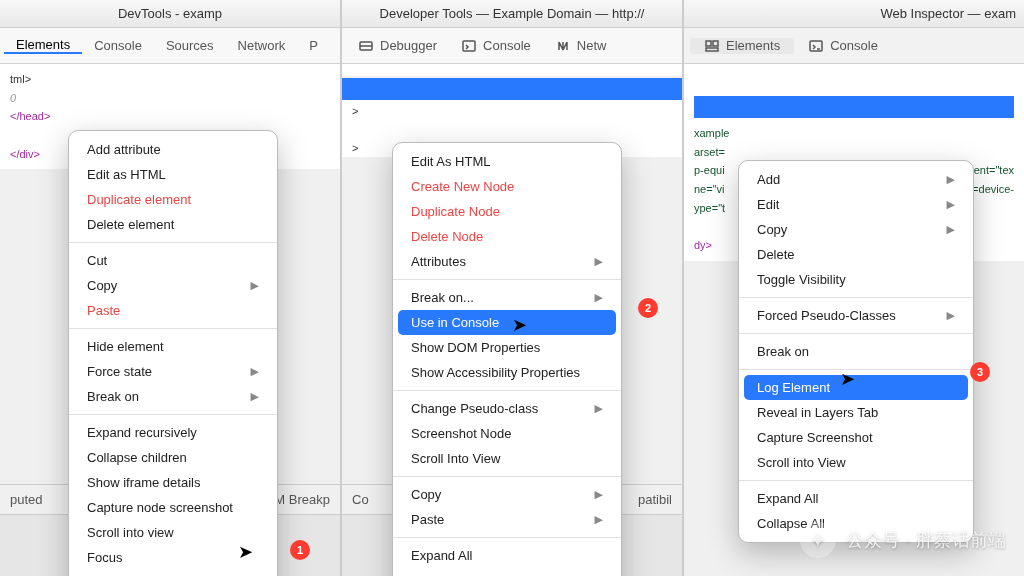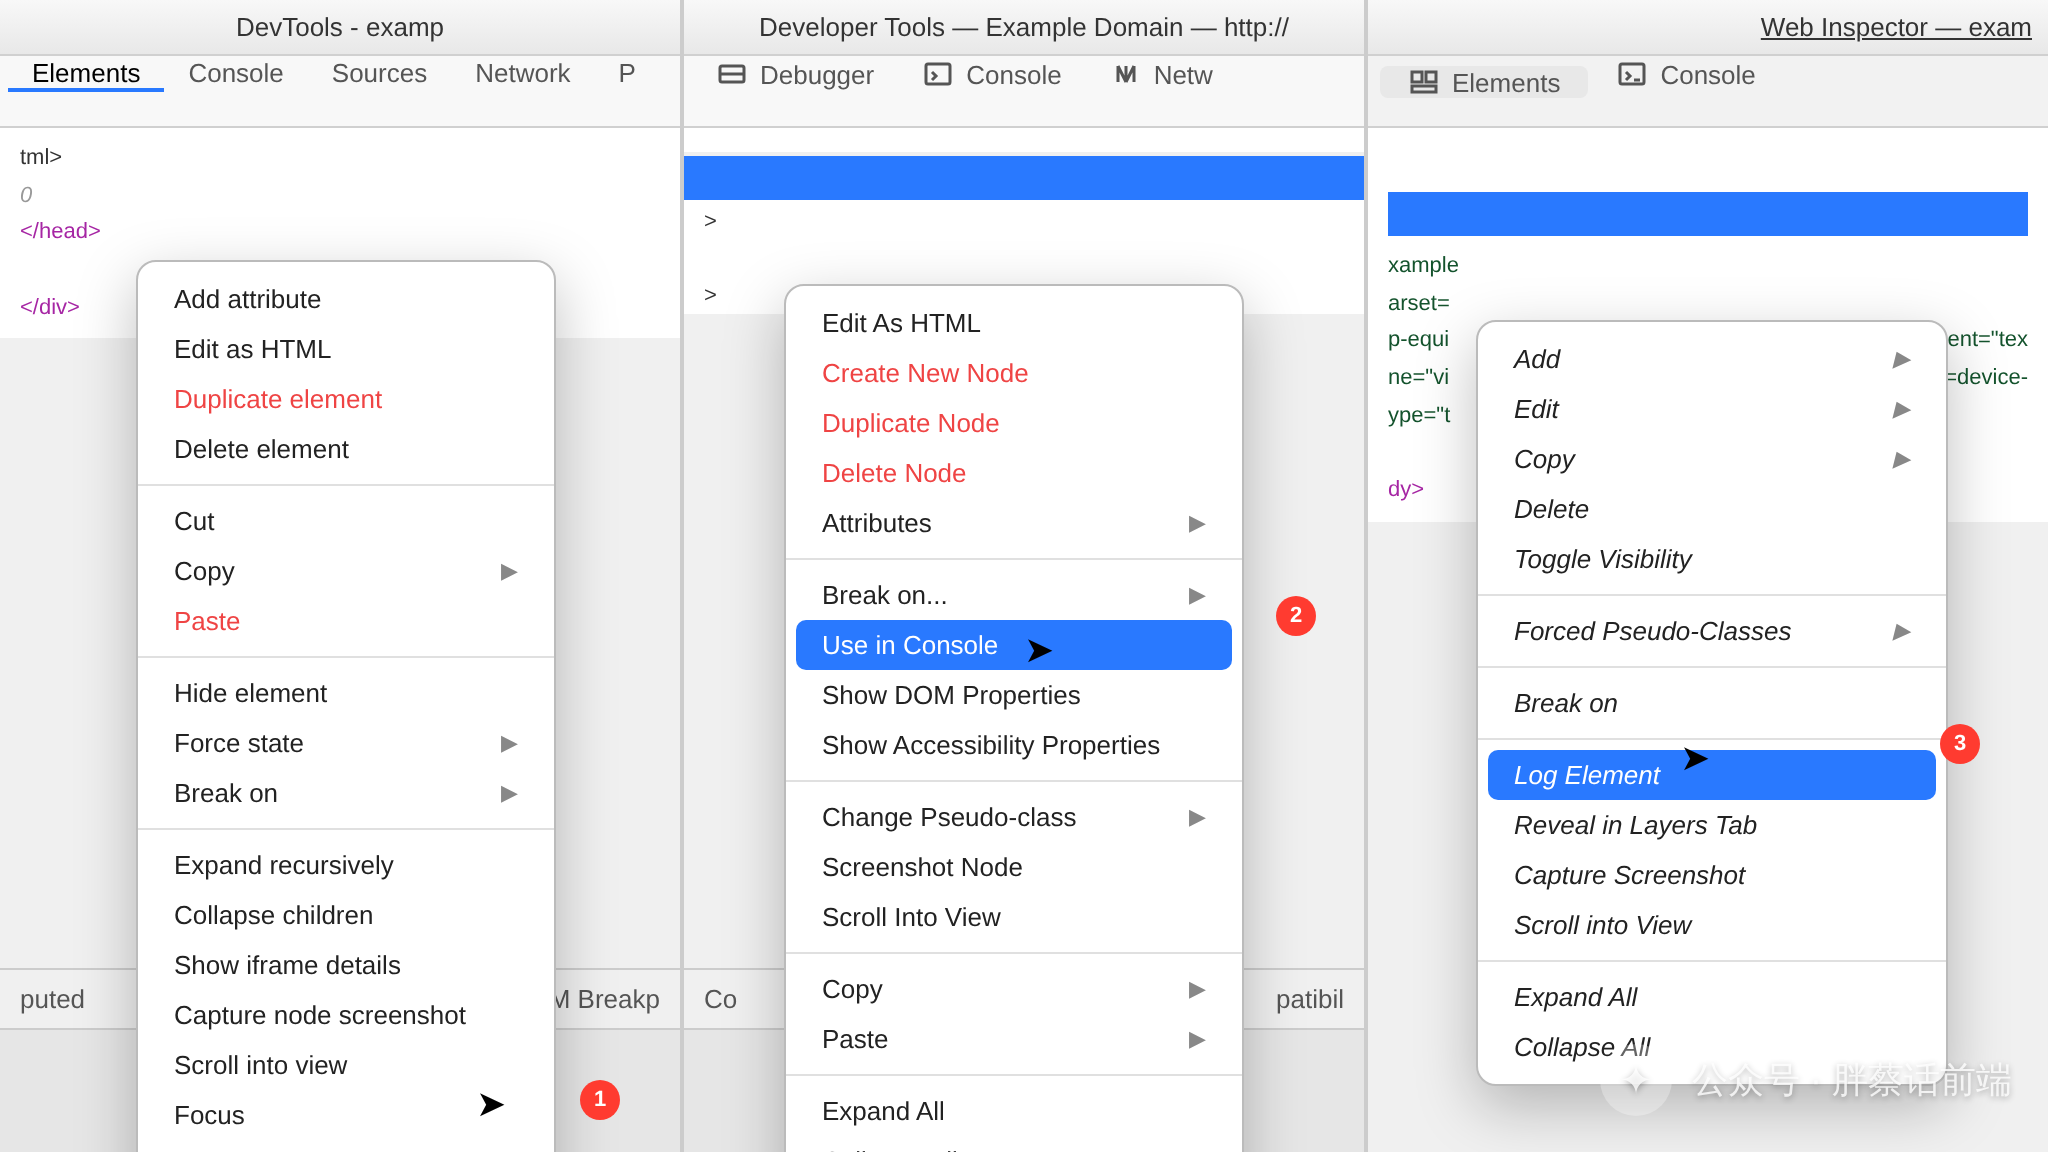--- a/index.html
+++ b/index.html
@@ -3,21 +3,21 @@
 <meta charset="utf-8">
 <style>
 * { margin: 0; padding: 0; box-sizing: border-box; font-family: -apple-system, BlinkMacSystemFont, "Segoe UI", sans-serif; }
 body { width: 1024px; height: 576px; background: #f5f5f5; overflow: hidden; position: relative; }
 .container { display: flex; width: 100%; height: 100%; }
 .panel { flex: 1; position: relative; background: #f0f0f0; border-right: 2px solid #ccc; overflow: hidden; }
 .panel:last-child { border-right: none; }
 
 .title-bar { height: 28px; background: linear-gradient(#f8f8f8, #e8e8e8); border-bottom: 1px solid #d0d0d0; display: flex; align-items: center; justify-content: center; font-size: 13px; color: #333; font-weight: 500; }
 
-.tabs { height: 36px; background: #f8f8f8; border-bottom: 1px solid #d0d0d0; display: flex; align-items: flex-start; padding: 1px 4px; }
+.tabs { height: 36px; background: #f8f8f8; border-bottom: 1px solid #d0d0d0; display: flex; align-items: center; padding: 12px 4px; }
 .tab { display: flex; align-items: center; padding: 0 12px; font-size: 13px; color: #555; cursor: pointer; gap: 6px; }
 .tab.active { border-bottom: 2px solid #2979ff; color: #000; font-weight: 500; }
 .tab.active-safari { background: #e8e8e8; border-radius: 4px; margin: 4px 2px; padding: 0 14px; }
 
 .code-area { background: #fff; padding: 6px 10px; font-family: Menlo, Consolas, monospace; font-size: 11px; line-height: 1.7; color: #333; }
 .code-line { white-space: pre; }
 .tag-purple { color: #a626a4; }
 .tag-red { color: #14532d; }
 .num-blue { font-style: italic; color: #999; }
 .highlight-bar { background: #2979ff; height: 22px; margin: 2px 0; }
@@ -178,21 +178,21 @@
     <div class="badge" style="top:298px; left:296px;">2</div>
 
     <div class="bottom-tabs">
       <span>Co</span>
       <span style="margin-left:auto">patibil</span>
     </div>
     <div class="bottom-area"></div>
   </div>
 
   <div class="panel">
-    <div class="title-bar" style="justify-content:flex-end;padding-right:8px;text-decoration:underline;">Web Inspector — exam</div>
+    <div class="title-bar" style="justify-content:flex-end;padding-right:8px;">Web Inspector — exam</div>
     <div class="tabs" style="background:#f2f2f2;">
       <div class="tab active-safari">
         <svg>
             <rect x="2" y="3" width="5" height="5"></rect>
             <rect x="9" y="3" width="5" height="5"></rect>
             <rect x="2" y="10" width="12" height="3"></rect>
           </svg>
         <span>Elements</span>
       </div>
       <div class="tab">
@@ -217,21 +217,21 @@
         </div>
         <div style="text-align:right;">
           <div class="code-line">&nbsp;</div>
           <div class="code-line">&nbsp;</div>
           <div class="code-line tag-red">ent="tex</div>
           <div class="code-line tag-red">=device-</div>
         </div>
       </div>
     </div>
 
-    <div class="context-menu" style="top:160px; left:54px; width:236px;font-style:italic;">
+    <div class="context-menu" style="top:160px; left:54px; width:236px;">
       <div class="menu-item">
           <span>Add</span>
           <span class="chevron">▶</span>
         </div>
       <div class="menu-item">
           <span>Edit</span>
           <span class="chevron">▶</span>
         </div>
       <div class="menu-item">
           <span>Copy</span>

